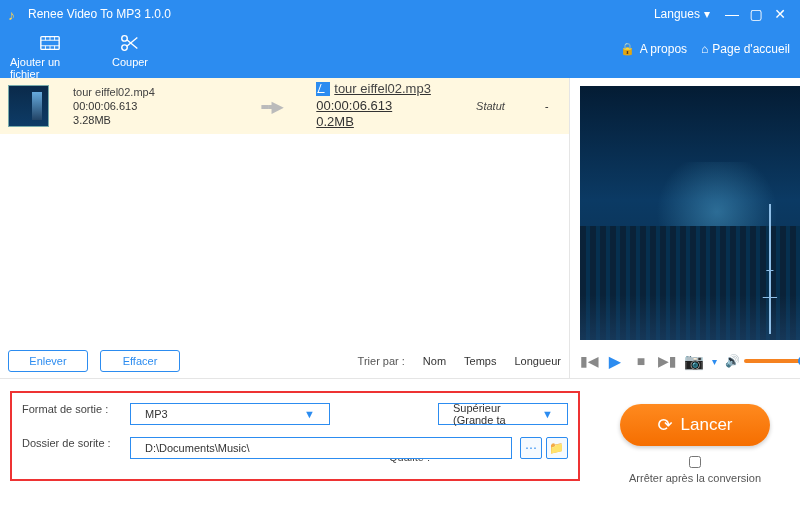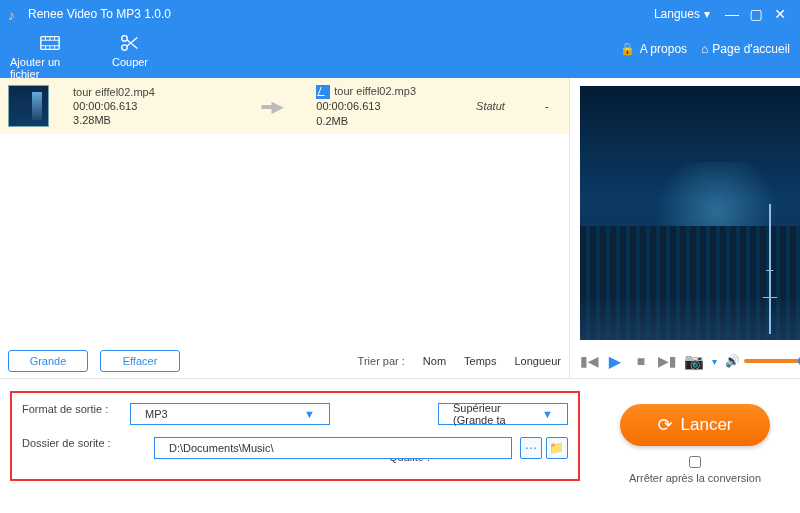--- a/index.html
+++ b/index.html
@@ -18,21 +18,21 @@
   .content { display:flex; height:300px; background:#fff; }
   .filepane { width:570px; border-right:1px solid #e5e5e5; display:flex; flex-direction:column;}
   .filerow { display:flex; align-items:center; background:#fff8e0; height:56px; padding:4px 8px; gap:24px;}
   .thumb { width:48px; height:42px; background:linear-gradient(#0a2a4a,#0d3b66); border:1px solid #7aa; position:relative;}
   .thumb::after{content:"";position:absolute;right:6px;top:6px;bottom:6px;width:10px;background:linear-gradient(#6ad,#246);}
   .src { width:180px; font-size:11px; line-height:1.3;}
   .src .fn, .dst .fn { color:#444;}
   .arrow { width:50px; text-align:center; color:#bbb; font-size:16px; letter-spacing:-2px;}
   .dsticon{width:14px;height:14px;display:inline-block;background:#2c8cf0;margin-right:4px;vertical-align:middle;position:relative;}
   .dsticon::after{content:"";position:absolute;left:3px;top:2px;width:6px;height:8px;border:1px solid #fff;border-top:none;border-right:none;transform:skewX(-20deg);}
-  .dst { width:160px; font-size:11px; line-height:1.3;}
+  .dst { width:160px; font-size:13px; line-height:1.3;text-decoration:underline;}
   .statut { width:100px; font-size:11px; color:#444; display:flex; gap:40px;font-style:italic;}
   .filerest{flex:1;}
   .listactions{height:34px;display:flex;align-items:center;padding:0 8px;gap:12px;}
   .btn-outline{border:1px solid #2c8cf0;color:#2c8cf0;background:#fff;border-radius:3px;height:22px;width:80px;font-size:11px;cursor:pointer;}
   .sortbar{flex:1;display:flex;justify-content:flex-end;align-items:center;gap:18px;font-size:11px;color:#333;}
   .sortbar .lab{color:#555;}
   .previewpane{flex:1;display:flex;flex-direction:column;background:#fff;}
   .preview{flex:1;background:#000;margin:8px 10px 4px 10px;position:relative;overflow:hidden;}
   .sky{position:absolute;inset:0;background:linear-gradient(#041c34 0%,#0b3a64 45%,#0b2a44 100%);}
   .glow{position:absolute;left:30%;top:30%;width:140px;height:100px;background:radial-gradient(circle,#6fd4ff55 0%,transparent 70%);}
@@ -53,21 +53,21 @@
   .playerbar .volbar{width:60px;height:4px;background:#f58220;border-radius:2px;position:relative;}
   .playerbar .volbar::after{content:"";position:absolute;right:-4px;top:-3px;width:10px;height:10px;border-radius:50%;background:#2c8cf0;}
   .bottom{border-top:1px solid #e5e5e5;height:130px;display:flex;}
   .settings{flex:1;padding:12px 10px;}
   .redbox{border:2px solid #e33;padding:10px 10px 14px 10px;}
   .row{display:flex;align-items:flex-start;height:28px;gap:8px;font-size:11px;color:#444;}
   .row .lab{width:100px;}
   .sel{flex:0 0 200px;height:22px;border:1px solid #2c8cf0;display:flex;align-items:center;padding:0 14px;justify-content:space-between;color:#333;cursor:pointer;background:#fff;}
   .sel.small{flex:0 0 130px;}
   .sel .chev{color:#2c8cf0;font-size:11px;}
-  .sel.long{flex:1;margin-left:24px;}
+  .sel.long{flex:1;}
   .gap{flex:1;}
   .row .lab2{width:50px;text-align:right;margin-top:48px;}
   .pathbtns{display:flex;gap:4px;}
   .sqbtn{width:22px;height:22px;border:1px solid #2c8cf0;background:#f5faff;display:flex;align-items:center;justify-content:center;color:#2c8cf0;cursor:pointer;border-radius:2px;font-size:12px;}
   .launchpane{width:210px;display:flex;flex-direction:column;align-items:center;justify-content:center;gap:10px;}
   .launch{width:150px;height:42px;border-radius:21px;background:linear-gradient(#ff8a1f,#f56e00);color:#fff;border:none;font-size:17px;display:flex;align-items:center;justify-content:center;gap:8px;cursor:pointer;box-shadow:0 2px 4px rgba(0,0,0,.2);}
   .launch .ic{font-size:18px;}
   .chk{display:flex;align-items:center;gap:4px;font-size:11px;color:#555;flex-direction:column;}
   .chk input{width:12px;height:12px;}
 </style>
@@ -138,21 +138,21 @@
         <div>00:00:06.613</div>
         <div>0.2MB</div>
       </div>
       <div class="statut">
         <span>Statut</span>
         <span>-</span>
       </div>
     </div>
     <div class="filerest"></div>
     <div class="listactions">
-      <button class="btn-outline">Grande</button>
+      <button class="btn-outline">Enlever</button>
       <button class="btn-outline">Effacer</button>
       <div class="sortbar">
         <span class="lab">Trier par :</span>
         <span>Nom</span>
         <span>Temps</span>
         <span>Longueur</span>
       </div>
     </div>
   </div>
 

